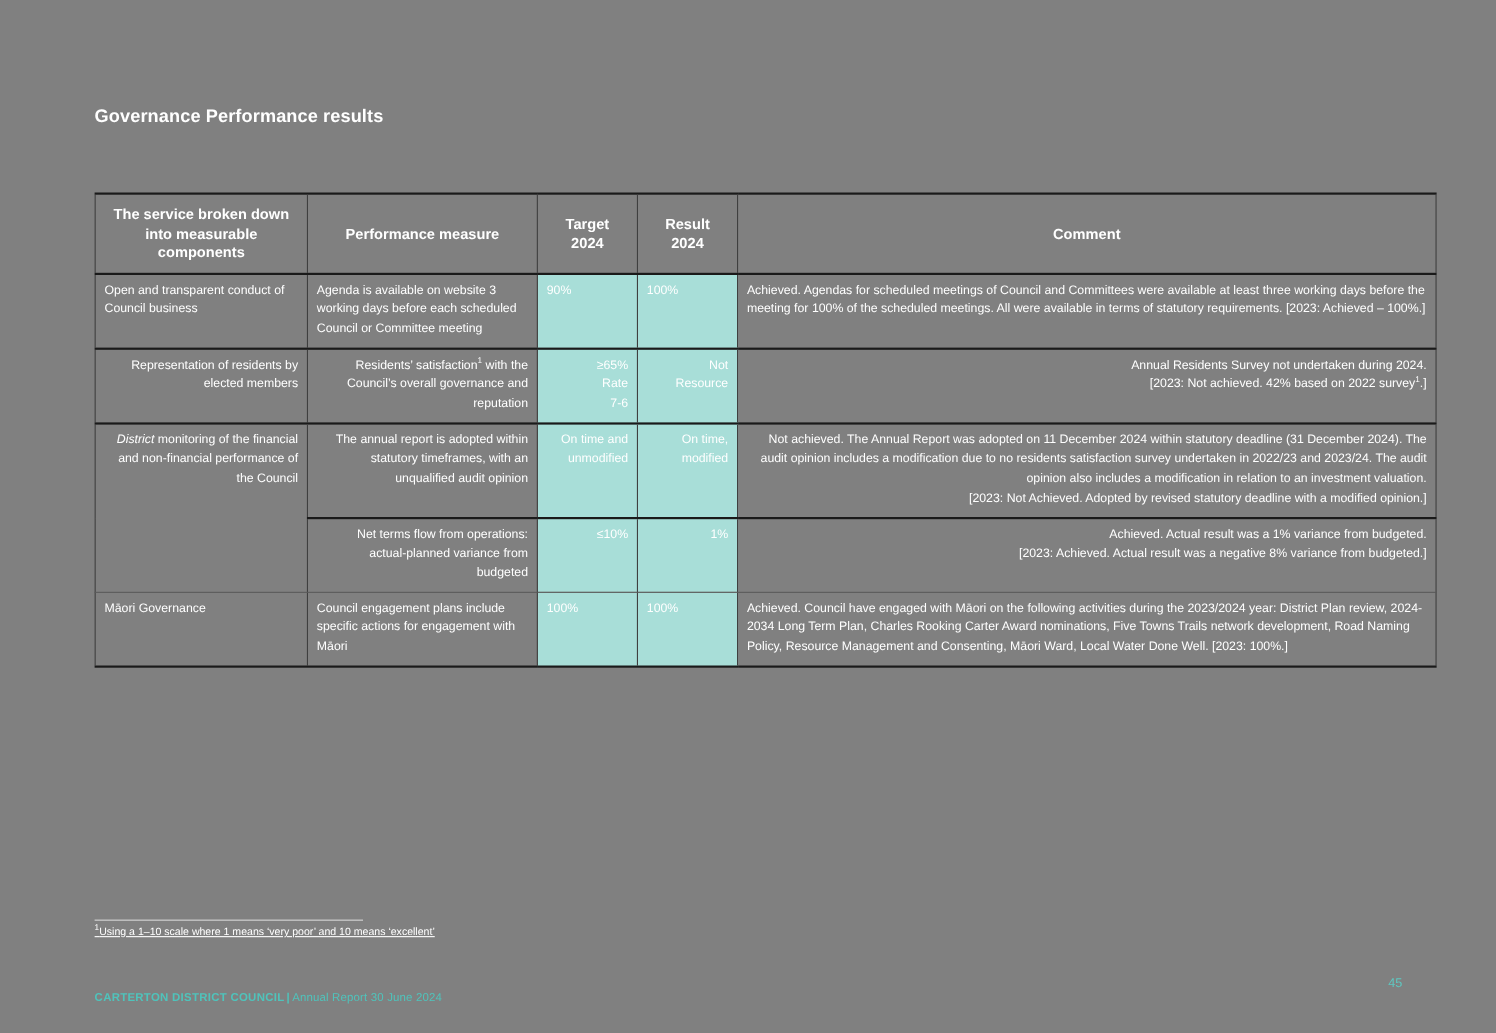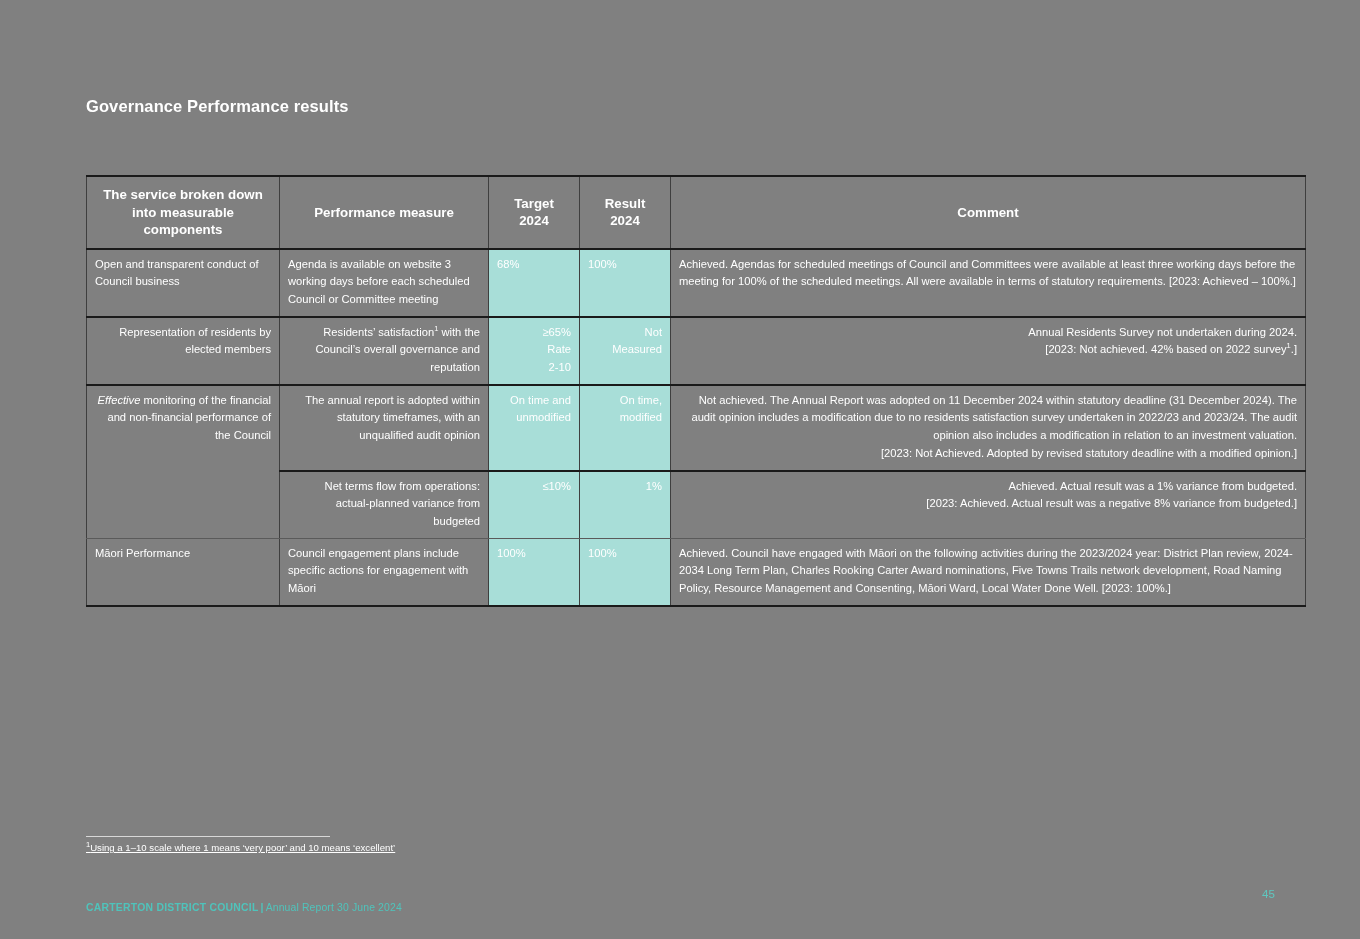--- a/index.html
+++ b/index.html
@@ -183,45 +183,45 @@
           <span>2024</span>
         </th>
         <th>Comment</th>
       </tr>
     </thead>
     <tbody>
 
       <tr>
         <td>Open and transparent conduct of Council business</td>
         <td class="measure">Agenda is available on website 3 working days before each scheduled Council or Committee meeting</td>
-        <td class="teal">68%</td>
+        <td class="teal">90%</td>
         <td class="teal">100%</td>
         <td>Achieved.  Agendas for scheduled meetings of Council and Committees were available at least three working days before the meeting for 100% of the scheduled meetings. All were available in terms of statutory requirements.  [2023: Achieved – 100%.]</td>
       </tr>
 
       <tr class="rule-heavy">
         <td>Representation of residents by elected members</td>
         <td class="measure"><span>Residents’ satisfaction</span><sup>1</sup><span> with the Council’s overall governance and reputation</span></td>
         <td class="teal">
           <span>≥65%</span><br>
           <span>Rate</span><br>
-          <span>2-10</span>
+          <span>7-6</span>
         </td>
         <td class="teal">
           <span>Not</span><br>
-          <span>Measured</span>
+          <span>Resource</span>
         </td>
         <td>
           <div>Annual Residents Survey not undertaken during 2024.</div>
           <div><span>[2023: Not achieved. 42% based on 2022 survey</span><sup>1</sup><span>.]</span></div>
         </td>
       </tr>
 
       <tr class="rule-heavy">
-        <td rowspan="2"><span class="ital">Effective</span><span> monitoring of the financial and non-financial performance of the Council</span></td>
+        <td rowspan="2"><span class="ital">District</span><span> monitoring of the financial and non-financial performance of the Council</span></td>
         <td class="measure">The annual report is adopted within statutory timeframes, with an unqualified audit opinion</td>
         <td class="teal">
           <span>On time and</span><br>
           <span>unmodified</span>
         </td>
         <td class="teal">
           <span>On time,</span><br>
           <span>modified</span>
         </td>
         <td>
@@ -234,21 +234,21 @@
         <td class="measure">Net terms flow from operations: actual-planned variance from budgeted</td>
         <td class="teal">≤10%</td>
         <td class="teal">1%</td>
         <td>
           <div>Achieved. Actual result was a 1% variance from budgeted.</div>
           <div>[2023: Achieved. Actual result was a negative 8% variance from budgeted.]</div>
         </td>
       </tr>
 
       <tr class="last">
-        <td>Māori Performance</td>
+        <td>Māori Governance</td>
         <td class="measure">Council  engagement plans include specific actions for engagement with Māori</td>
         <td class="teal">100%</td>
         <td class="teal">100%</td>
         <td>Achieved. Council have engaged with Māori on the following activities during the 2023/2024 year: District Plan review, 2024-2034 Long Term Plan, Charles Rooking Carter Award nominations, Five Towns Trails network development, Road Naming Policy, Resource Management and Consenting, Māori Ward, Local Water Done Well. [2023: 100%.]</td>
       </tr>
 
     </tbody>
   </table>
 
   <div class="footnote-rule"></div>

